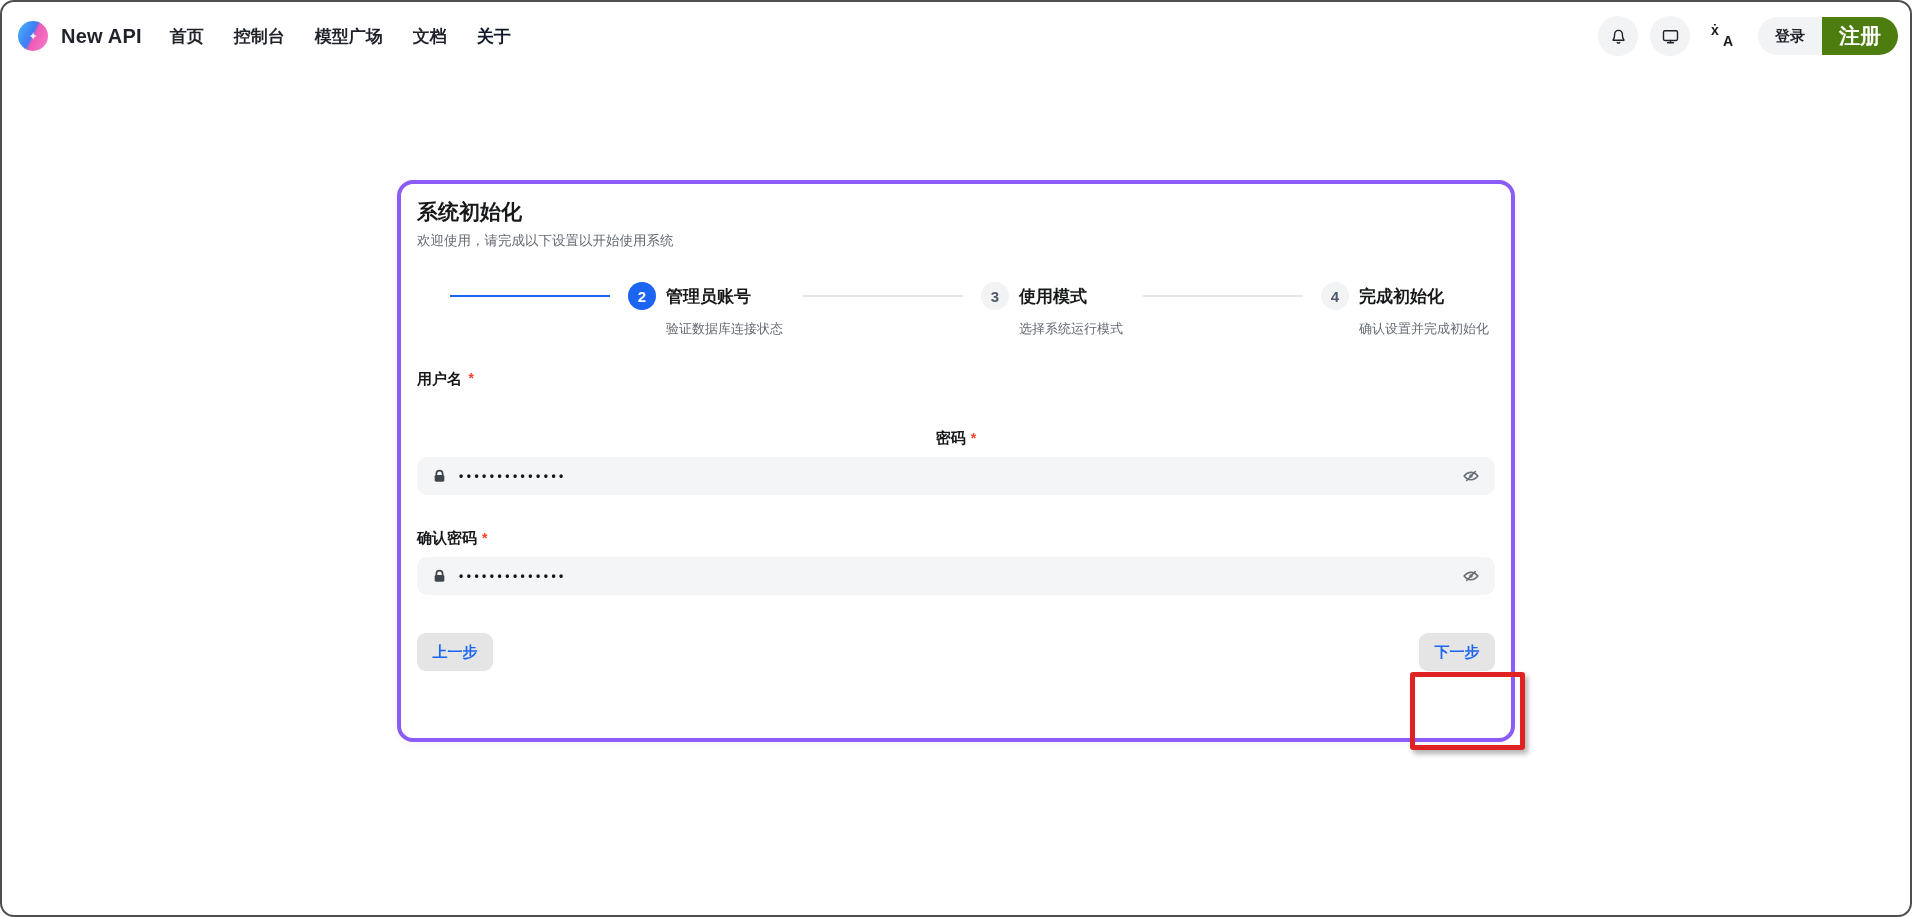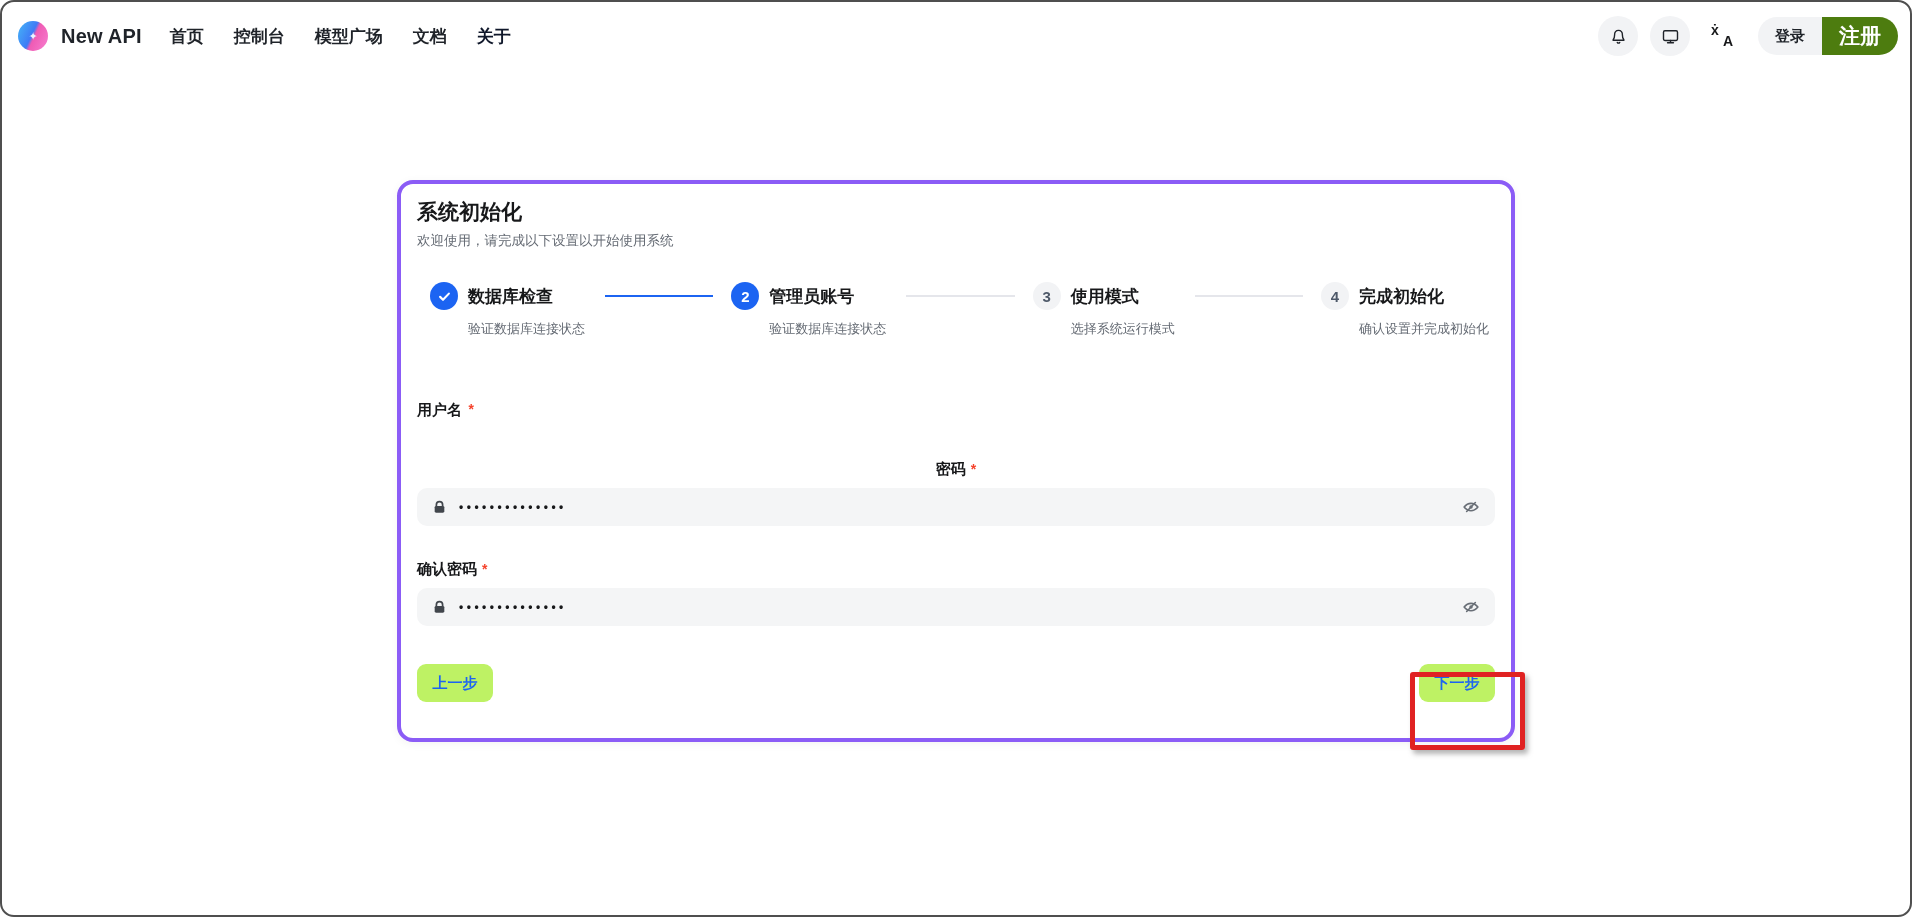--- a/index.html
+++ b/index.html
@@ -44,31 +44,31 @@
   .step-circle { width:28px; height:28px; border-radius:50%; display:flex; align-items:center;
     justify-content:center; font-size:15px; font-weight:600; flex:0 0 auto; }
   .step-circle.done, .step-circle.active { background:#1c64f2; color:#fff; }
   .step-circle.pending { background:#f2f3f5; color:#4e5969; }
   .step-title { font-size:17px; font-weight:700; color:#17181a; white-space:nowrap; }
   .step-desc { font-size:13px; color:#646a73; margin:10px 0 0 38px; white-space:nowrap; }
   .connector { flex:1 1 auto; height:2px; min-width:50px; margin:13px 18px 0 20px; background:#e5e6eb; }
   .connector.done { background:#1c64f2; }
 
   .form-group { padding:0 0 0 0; }
-  .fg-1 { margin-top:63px;font-family:Liberation Mono, monospace; } .fg-2 { margin-top:40px;text-align:center; } .fg-3 { margin-top:34px; }
+  .fg-1 { margin-top:32px;font-family:Liberation Mono, monospace; } .fg-2 { margin-top:40px;text-align:center; } .fg-3 { margin-top:34px; }
   .field-label { font-size:15px; font-weight:700; color:#17181a; }
   .req-mark { color:#f5432c; margin-left:5px; font-size:14px; }
   .input-box { margin-top:9px; height:38px; background:#f4f5f6; border-radius:10px;
     display:flex; align-items:center; padding:0 14px; gap:11px; cursor:text; }
   .input-value { font-size:14.5px; color:#252b33; }
   .input-value.dots { font-size:12px; font-weight:700; letter-spacing:3.5px; color:#17181a; }
   .eye-btn { margin-left:auto; display:flex; align-items:center; cursor:pointer; }
 
   .btn-row { margin-top:38px; display:flex; justify-content:space-between; align-items:center; }
-  .step-btn { height:38px; min-width:76px; padding:0 15px; border-radius:9px; background:#bef264;
+  .step-btn { height:38px; min-width:76px; padding:0 15px; border-radius:9px; background:#e5e5e5;
     color:#1c64f2; font-size:15px; font-weight:700; border:none; display:flex;
     align-items:center; justify-content:center; cursor:pointer;
     font-family:"Liberation Sans","DejaVu Sans",sans-serif; }
   .next-wrap { position:relative; }
 
   .annotation { position:absolute; left:1408px; top:670px; width:115px; height:78px;
     border:5px solid #e02222; border-radius:3px; pointer-events:none;
     box-shadow:3px 4px 5px rgba(110,110,110,.5); }
 </style>
 </head>
@@ -113,31 +113,20 @@
         <div class="register-btn">注册</div>
       </div>
     </div>
   </div>
 
   <div class="card">
     <div class="card-title">系统初始化</div>
     <div class="card-subtitle">欢迎使用，请完成以下设置以开始使用系统</div>
 
     <div class="steps">
-        <div class="step">
-          <div class="step-header">
-            <div class="step-circle done">
-              <svg width="15" height="15" viewBox="0 0 24 24" fill="none" stroke="#fff" stroke-width="3.4" stroke-linecap="round" stroke-linejoin="round">
-                <path d="M5 12.6l4.6 4.6L19 7.4"></path>
-              </svg>
-            </div>
-            <div class="step-title">数据库检查</div>
-          </div>
-          <div class="step-desc">验证数据库连接状态</div>
-        </div>
         <div class="connector done"></div>
         <div class="step">
           <div class="step-header">
             <div class="step-circle active">
               <span>2</span>
             </div>
             <div class="step-title">管理员账号</div>
           </div>
           <div class="step-desc">验证数据库连接状态</div>
         </div>

